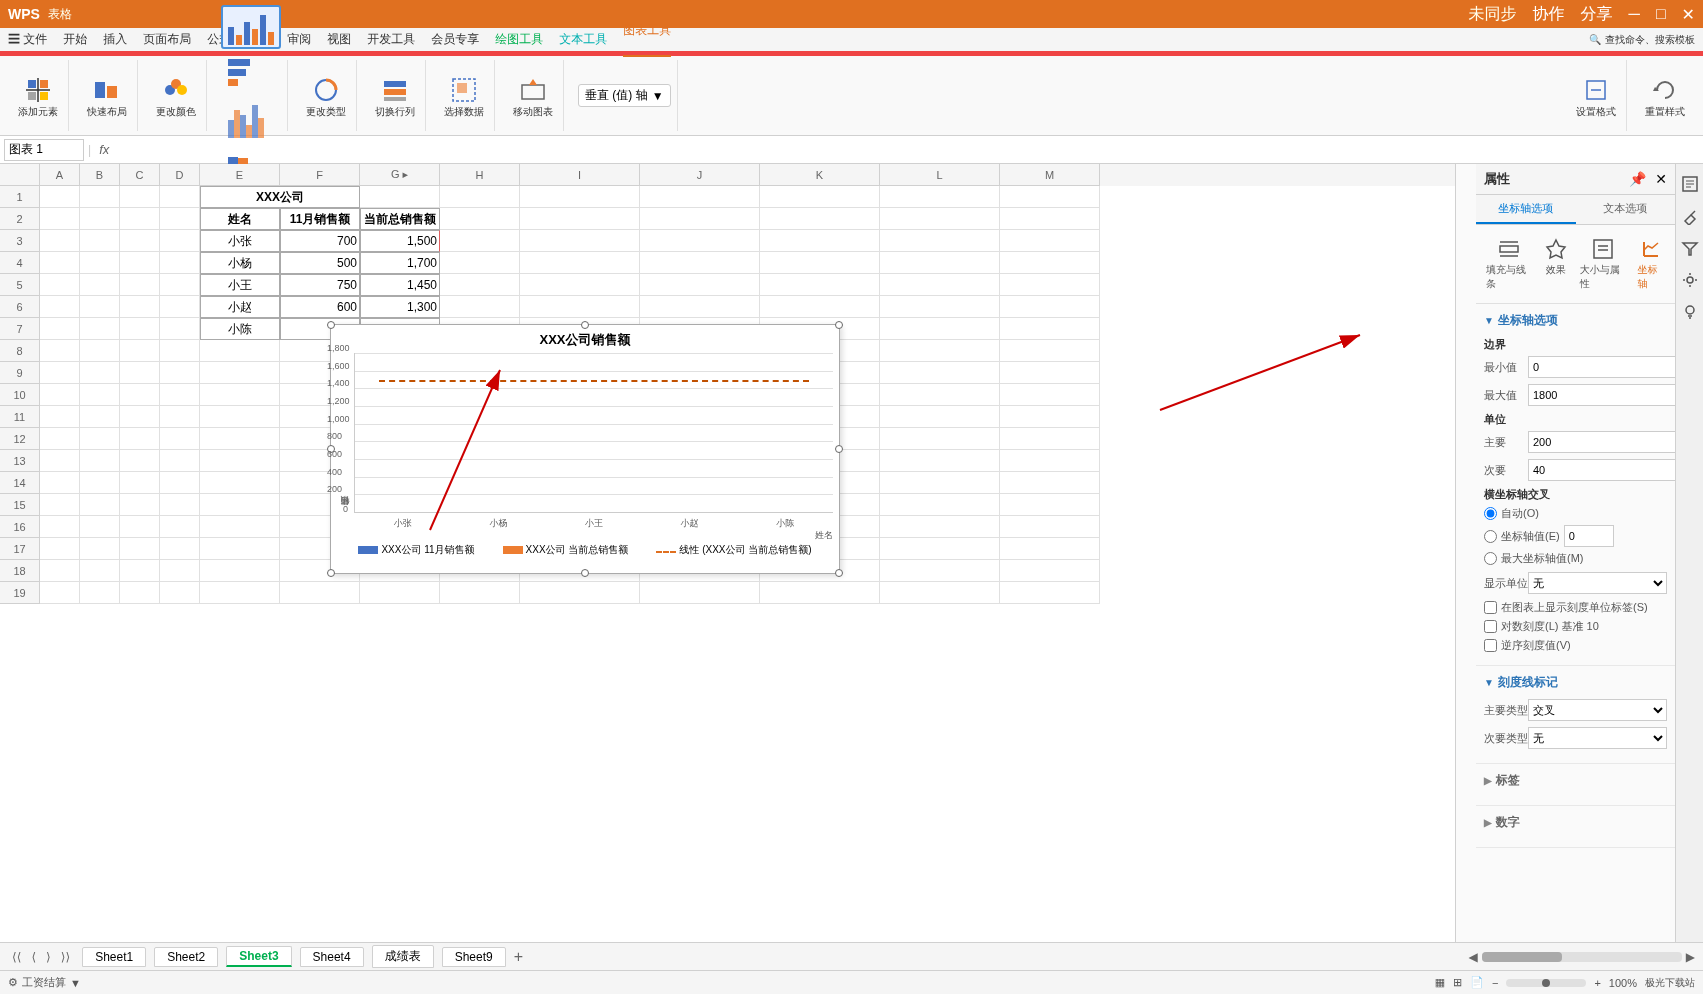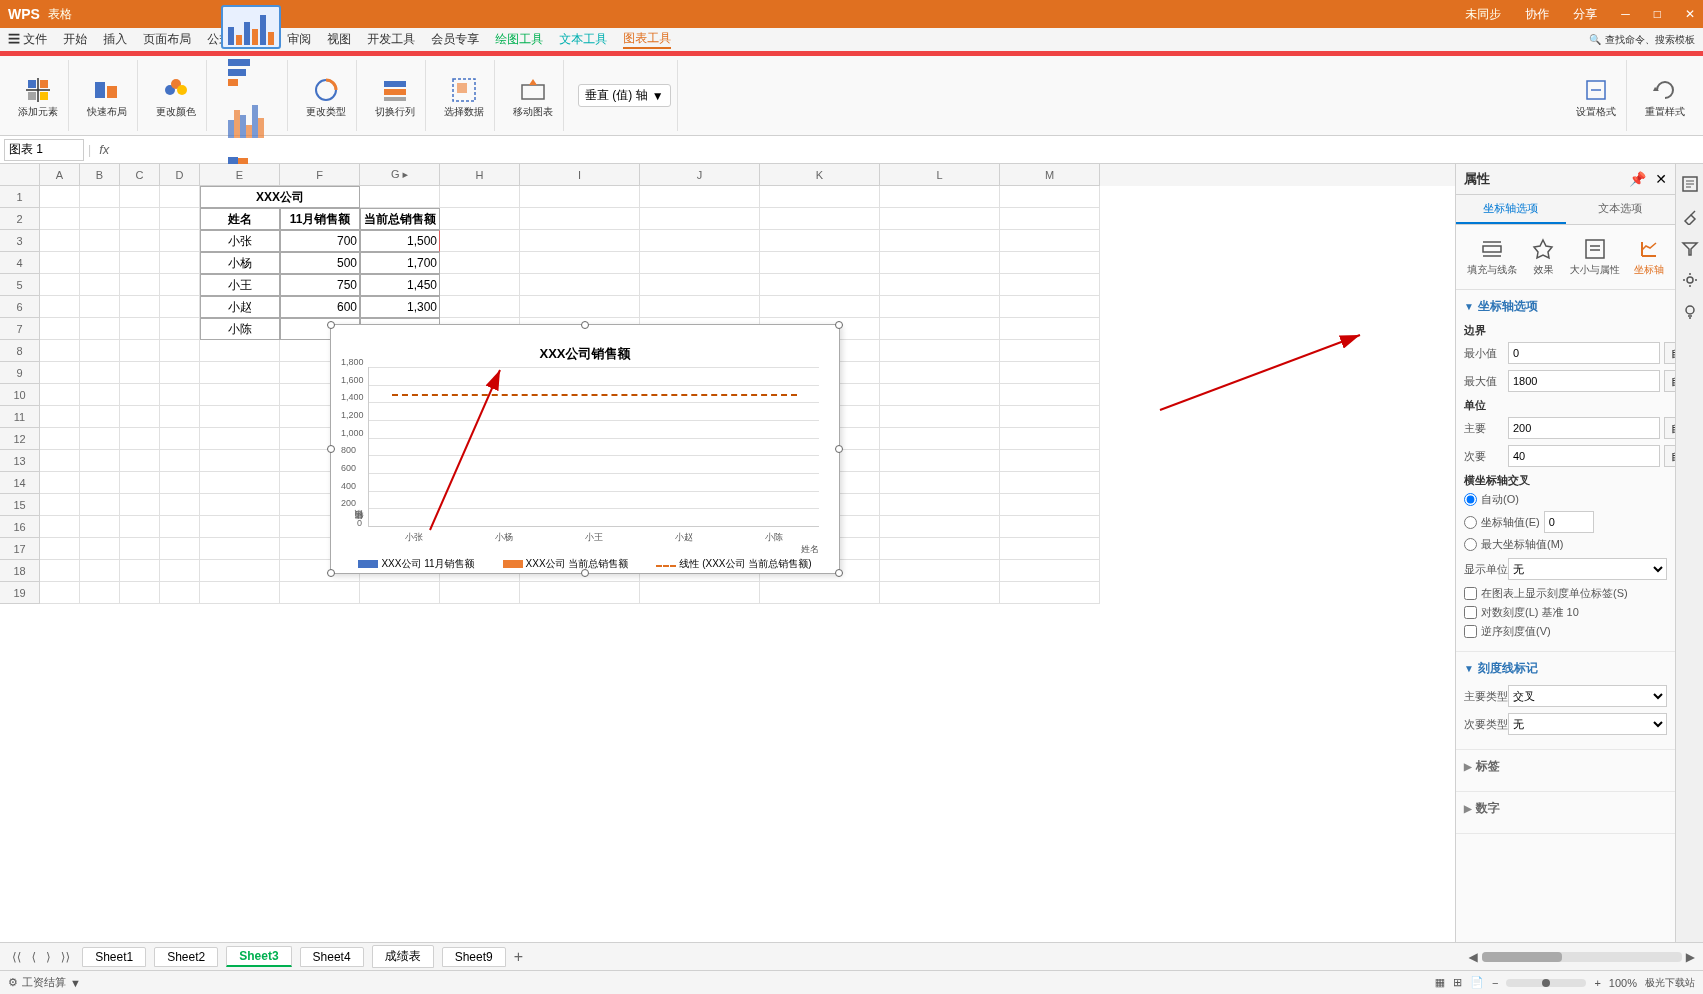--- a/index.html
+++ b/index.html
@@ -159,20 +159,21 @@
     .grid-cell.bold { font-weight: bold; }
 
     
     .right-panel {
       width: 220px;
       border-left: 1px solid #d0d0d0;
       background: #fafafa;
       display: flex;
       flex-direction: column;
       overflow-y: auto;
+      padding-left: 20px;
     }
     .panel-header {
       display: flex;
       align-items: center;
       justify-content: space-between;
       padding: 6px 8px;
       border-bottom: 1px solid #d0d0d0;
       background: #f5f5f5;
     }
     .panel-title { font-size: 13px; font-weight: bold; color: #333; }
@@ -321,21 +322,21 @@
     
     .chart-container {
       position: absolute;
       left: 420px;
       top: 20px;
       width: 510px;
       height: 250px;
       background: white;
       border: 1px solid #aaa;
       box-shadow: 2px 2px 6px rgba(0,0,0,0.15);
-      padding: 20px;
+      padding: 6px;
     }
     .chart-title {
       text-align: center;
       font-size: 13px;
       font-weight: bold;
       margin-bottom: 4px;
     }
     .chart-legend {
       display: flex;
       gap: 28px;
@@ -401,21 +402,21 @@
     .panel-section-collapsed .triangle { color: #888; }
   </style>
 </head>
 <body>
 
 <div class="wps-top-bar">
   <div style="display:flex;align-items:center;gap:8px;">
     <span style="font-weight:bold;font-size:14px;">WPS</span>
     <span style="font-size:12px;color:#ffe;">表格</span>
   </div>
-  <div style="display:flex;align-items:center;gap:24px;font-size:12px;text-align:right;">
+  <div style="display:flex;align-items:center;gap:16px;font-size:16px;text-align:right;">
     <span style="color:#ffe;cursor:pointer;">未同步</span>
     <span style="cursor:pointer;">协作</span>
     <span style="cursor:pointer;">分享</span>
     <span style="cursor:pointer;">─</span>
     <span style="cursor:pointer;">□</span>
     <span style="cursor:pointer;">✕</span>
   </div>
 </div>
 
 <div class="menu-bar">
@@ -424,21 +425,21 @@
   <span>插入</span>
   <span>页面布局</span>
   <span>公式</span>
   <span>数据</span>
   <span>审阅</span>
   <span>视图</span>
   <span>开发工具</span>
   <span>会员专享</span>
   <span style="color:#00b050;">绘图工具</span>
   <span style="color:#00b0b0;">文本工具</span>
-  <span style="color:#e07020;border-bottom:2px solid #e07020;padding-bottom:0;">图表工具</span>
+  <span style="color:#e07020;border-bottom:2px solid #e07020;padding-bottom:16px;">图表工具</span>
   <div style="flex:1;"></div>
   <span style="font-size:10px;">🔍 查找命令、搜索模板</span>
 </div>
 
 <div class="ribbon" style="height:80px;">
   <div class="ribbon-group">
     <div class="ribbon-btn">
       <div class="ribbon-icon">
         <svg width="28" height="28" viewBox="0 0 28 28">
             <rect x="4" y="4" width="8" height="8" fill="#4472c4"></rect>

